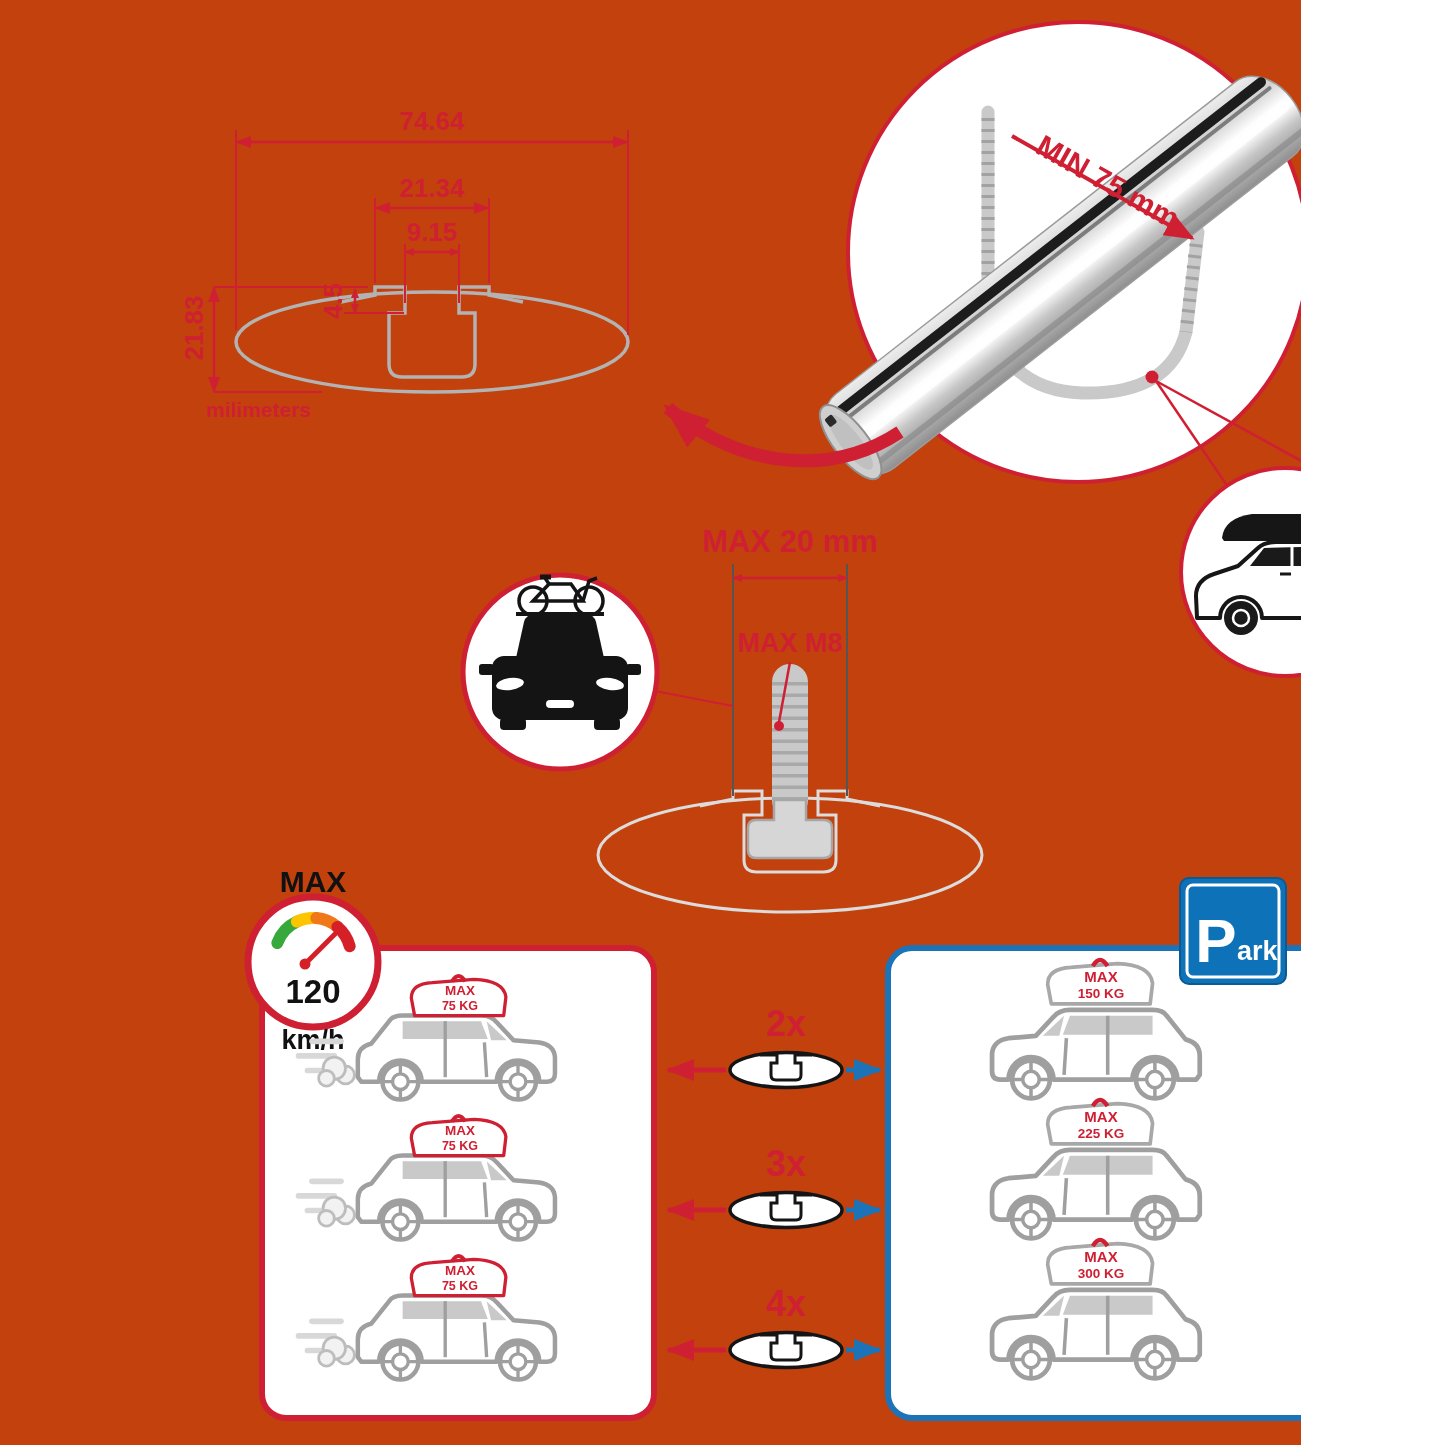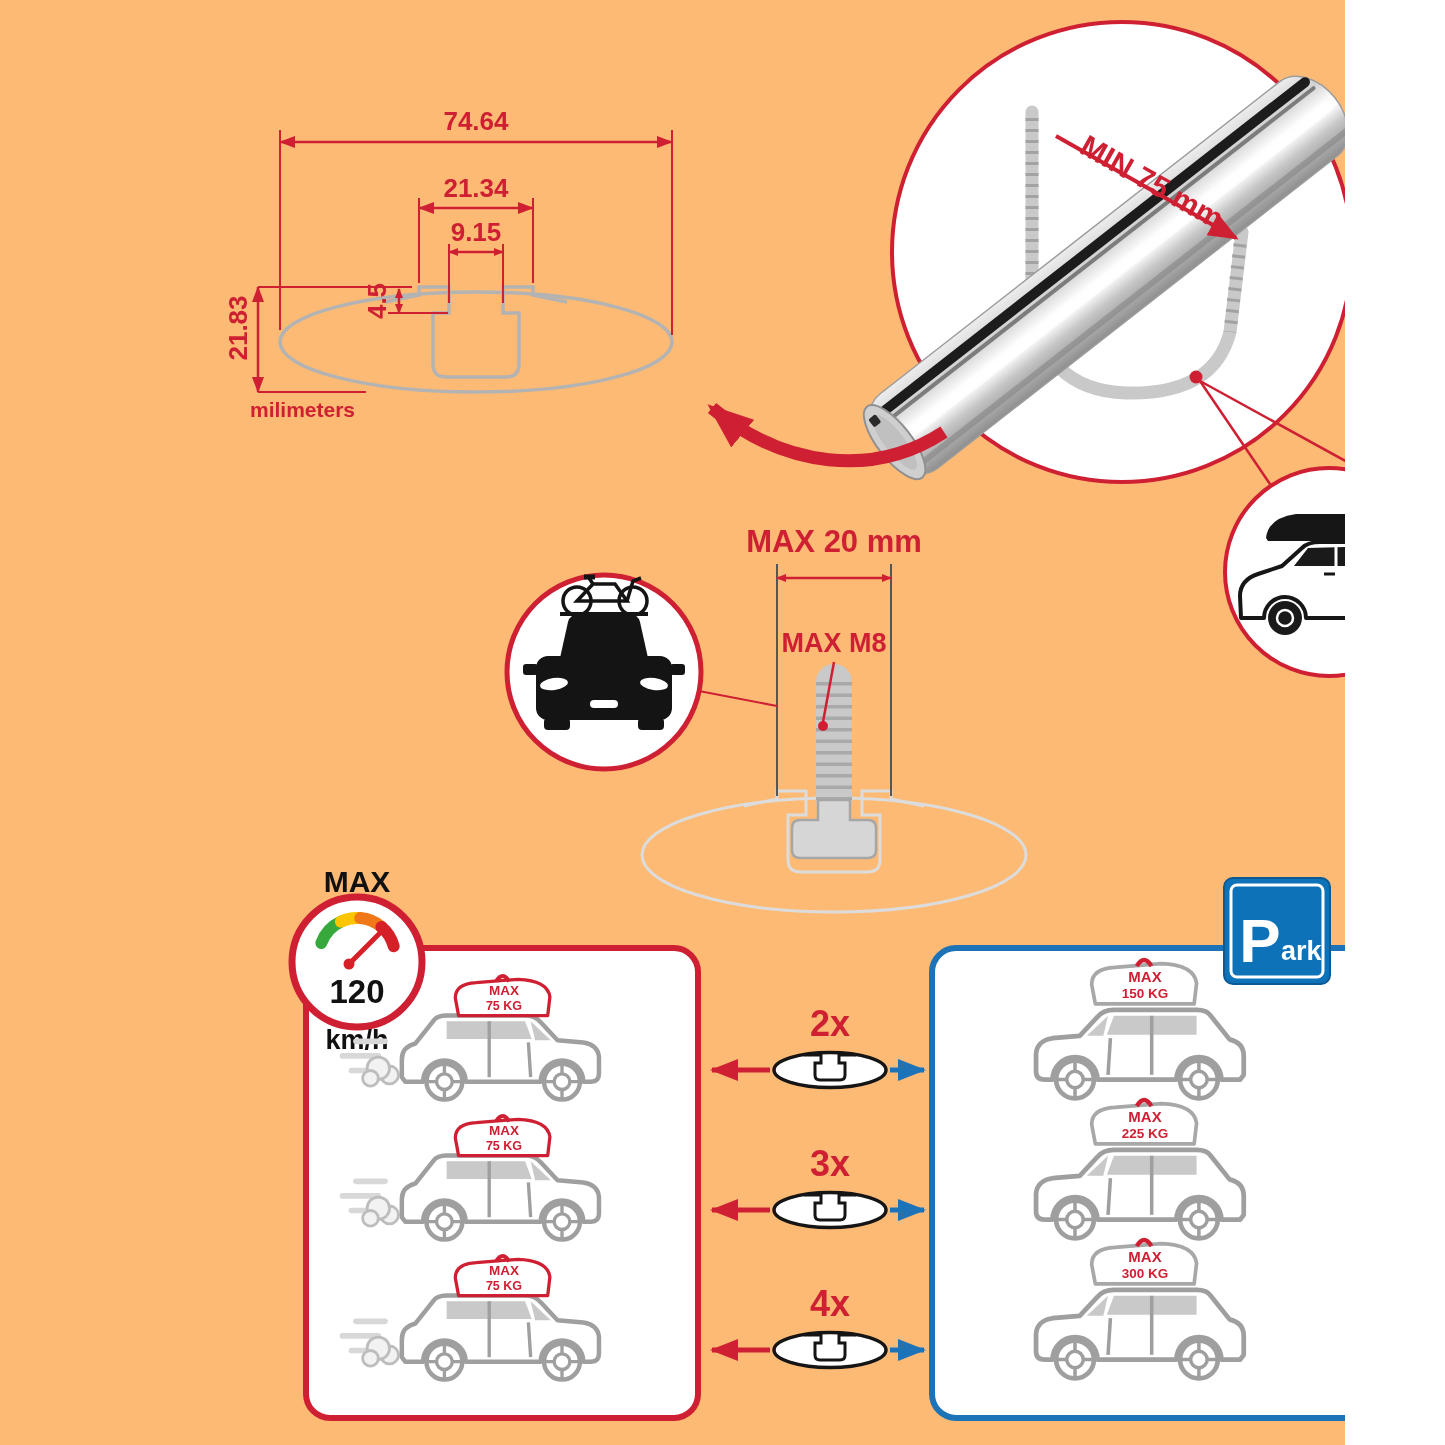--- a/index.html
+++ b/index.html
@@ -1,17 +1,17 @@
 <!DOCTYPE html>
 <html><head>
 <meta charset="utf-8">
 <style>
   html,body{margin:0;padding:0;background:#ffffff;}
-  .stage{position:relative;width:1301px;height:1445px;background:#fdba74;
-         font-family:"Liberation Sans", sans-serif;overflow:hidden;padding-left:44px;}
+  .stage{position:relative;width:1301px;height:1445px;background:#c2410c;
+         font-family:"Liberation Sans", sans-serif;overflow:hidden;}
   svg text{font-family:"Liberation Sans", sans-serif;}
   .dim{fill:#cf2033;font-weight:700;font-size:26px;}
   .redlbl{fill:#cf2033;font-weight:700;}
   .blk{fill:#111111;font-weight:700;}
   .bagtxt{fill:#cf2033;font-weight:700;}
 </style>
 </head>
 <body>
 
 <div class="stage">

